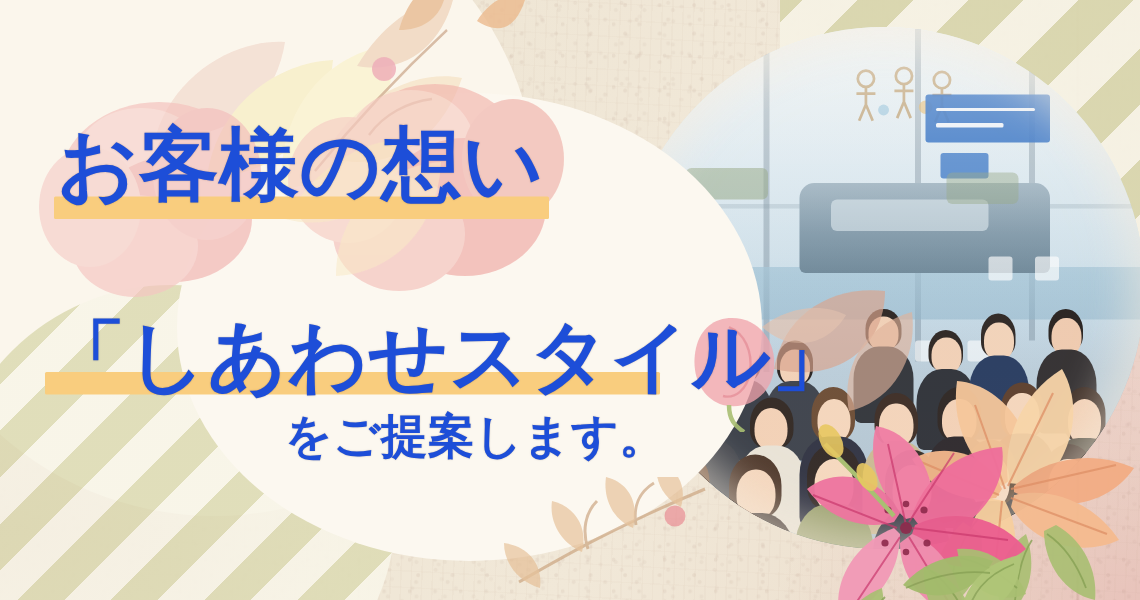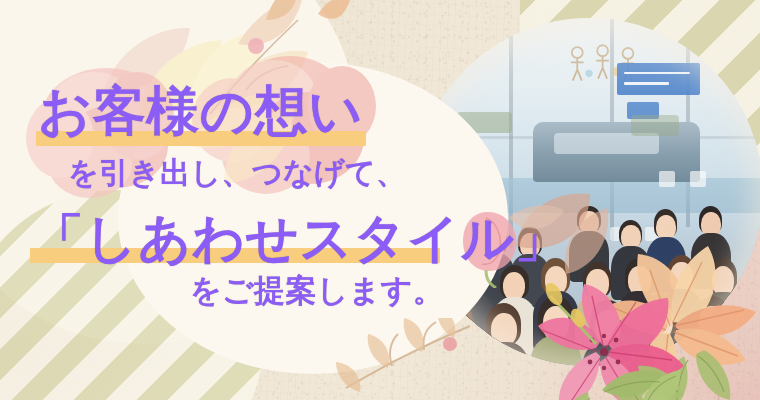--- a/index.html
+++ b/index.html
@@ -118,21 +118,21 @@
 
   
   .art{position:absolute;pointer-events:none;}
 
   
   .copy{
     position:absolute;left:0;top:0;width:470px;height:400px;
   }
   .line{
     position:absolute;
-    color:#8b5cf6;
+    color:#1d4ed8;
     font-weight:700;
     letter-spacing:.01em;
     white-space:nowrap;
     text-shadow:0 0 1px rgba(74,46,25,.35);
   }
   .hl{
     position:absolute;
     background:#f9cd7e;
     border-radius:1px;
   }
@@ -471,21 +471,20 @@
       <g stroke="#86a054" stroke-width="1.2" fill="none" opacity=".8">
         <path d="M8 36c18-8 38-12 56-10M48 56c4-16 12-28 32-36"></path>
       </g>
     </svg>
   </div>
 
   <div class="copy">
     <div class="hl" id="hl1"></div>
     <div class="line" id="line1">お客様の想い</div>
 
-    <div class="line" id="line2">を引き出し、つなげて、</div>
 
     <div class="hl" id="hl2"></div>
     <div class="line" id="line4">をご提案します。</div>
 
     <div class="line" id="line3">「しあわせスタイル」</div>
   </div>
 
 </div>
 
 </body></html>

